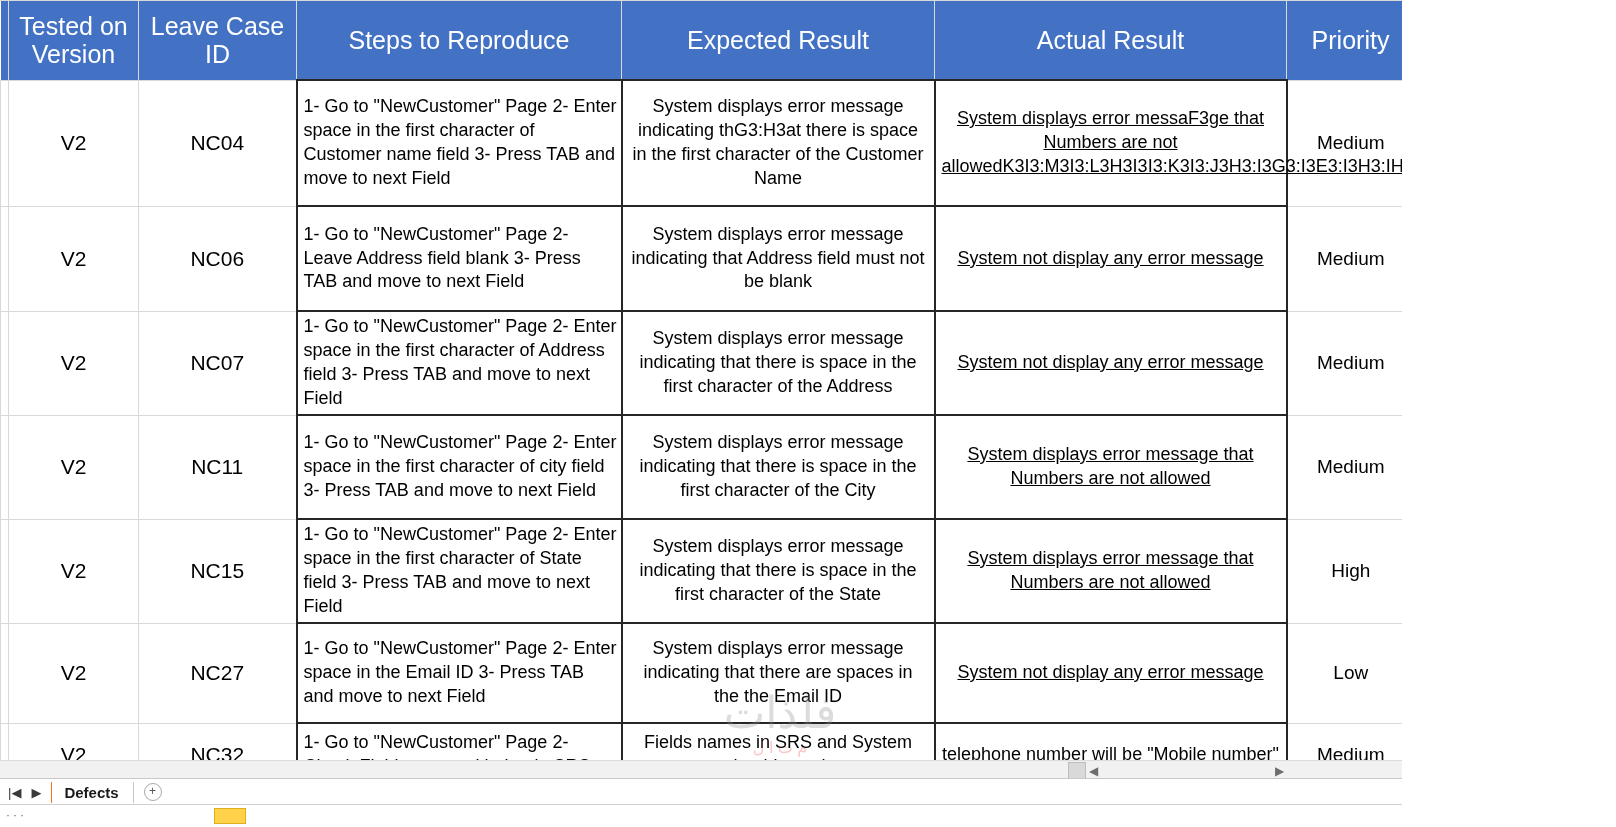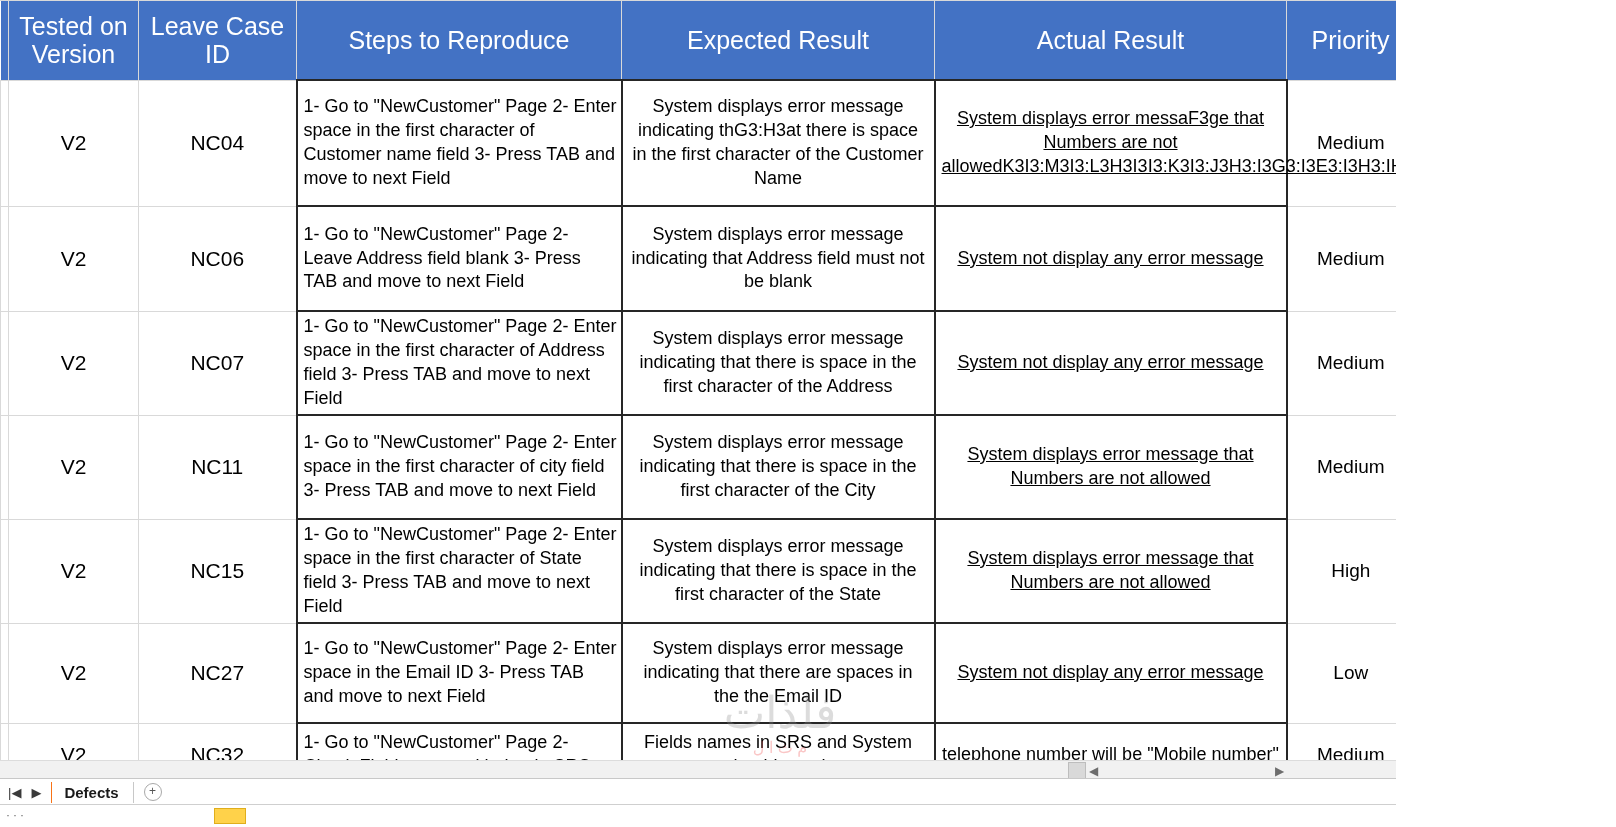--- a/index.html
+++ b/index.html
@@ -13,20 +13,21 @@
     overflow: hidden;
     font-family: "Liberation Sans", sans-serif;
     color: #000000;
   }
   .app {
     position: relative;
     width: 1396px;
     height: 827px;
     background: #ffffff;
     overflow: hidden;
+    padding-left: 6px;
   }
   
   .row-gutter {
     position: absolute;
     left: 0;
     top: 0;
     width: 8px;
     height: 775px;
     background: #ffffff;
     border-right: 1px solid #d4d4d4;

